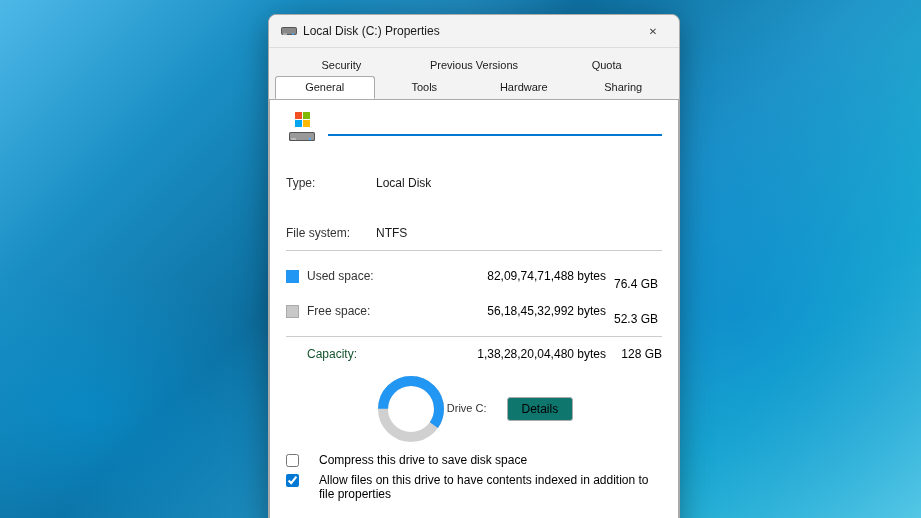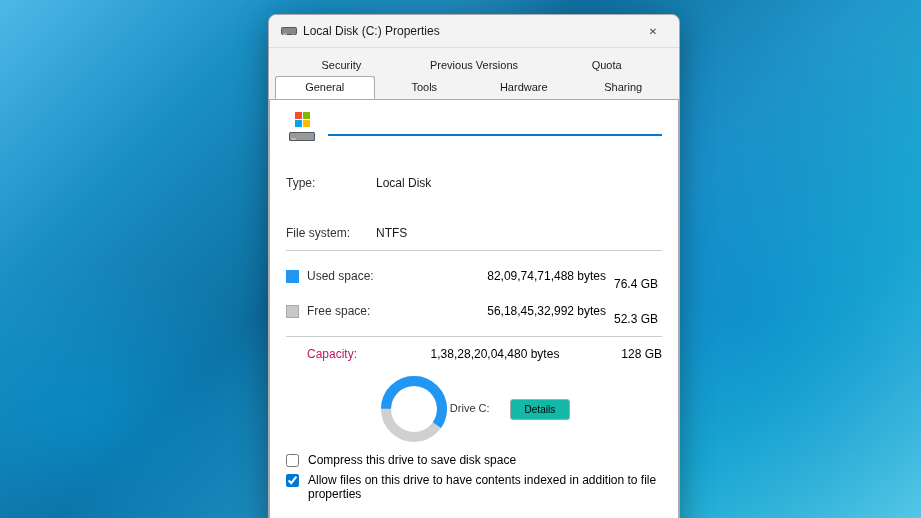--- a/index.html
+++ b/index.html
@@ -217,27 +217,27 @@
 
     
     .capacity-row {
       display: flex;
       margin-top: 6px;
       font-size: 12px;
     }
 
     .capacity-label {
       width: 98px;
-      color: #be185d;
+      color: #14532d;
       padding-left: 21px;
     }
 
     .capacity-bytes {
       flex: 1;
-      text-align: center;
+      text-align: right;
       padding-right: 8px;
     }
 
     .capacity-size {
       width: 48px;
       text-align: right;
       font-weight: 500;
     }
 
     
@@ -257,32 +257,32 @@
 
     .drive-label {
       font-size: 11px;
       text-align: center;
       color: #333;
       margin-top: -2px;
     }
 
     .details-btn {
       padding: 4px 14px;
-      background: #14b8a6;
+      background: #0f766e;
       border: 1px solid #aaa;
       border-radius: 3px;
       cursor: pointer;
-      font-size: 10px;
+      font-size: 12px;
     }
 
     
     .checkbox-row {
       display: flex;
       align-items: flex-start;
-      gap: 9px;
+      gap: 20px;
       margin-bottom: 6px;
       font-size: 12px;
     }
 
     .checkbox-row input[type="checkbox"] {
       margin-top: 1px;
       flex-shrink: 0;
       accent-color: #0078d4;
     }
 

